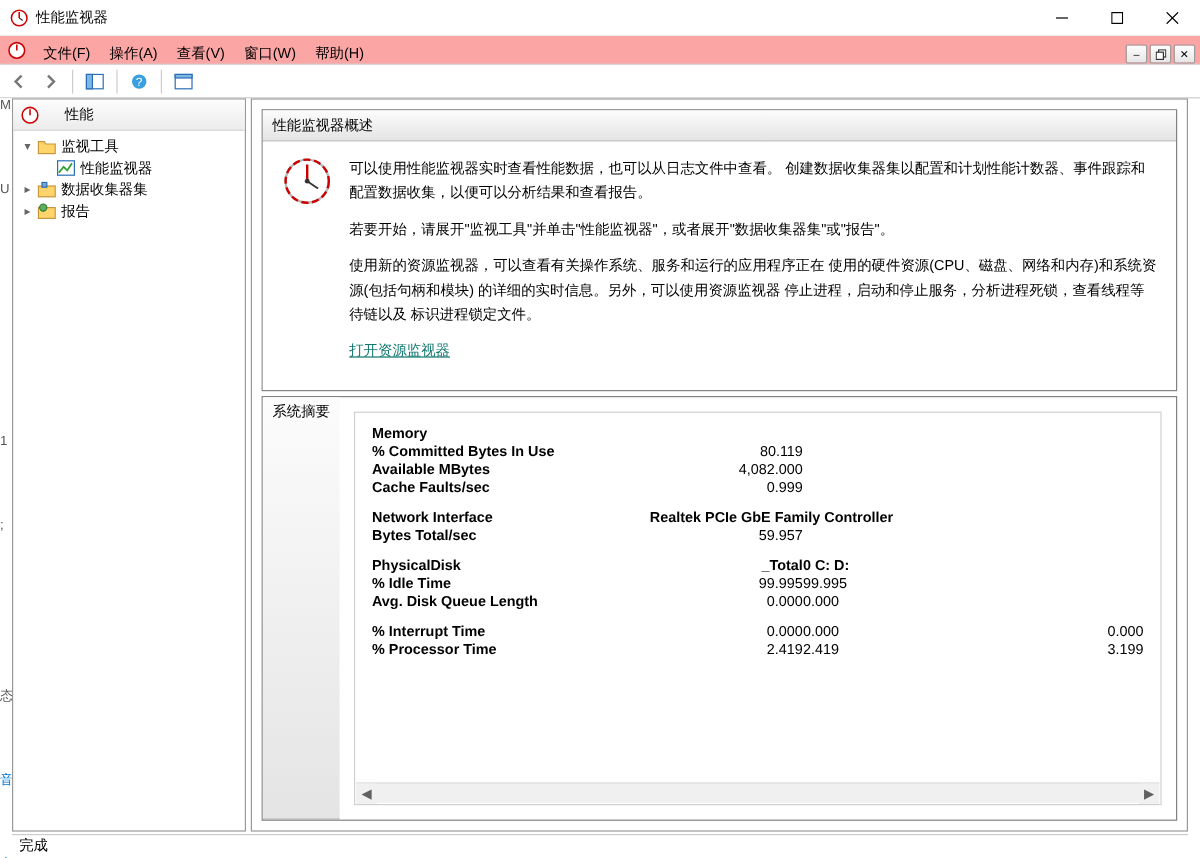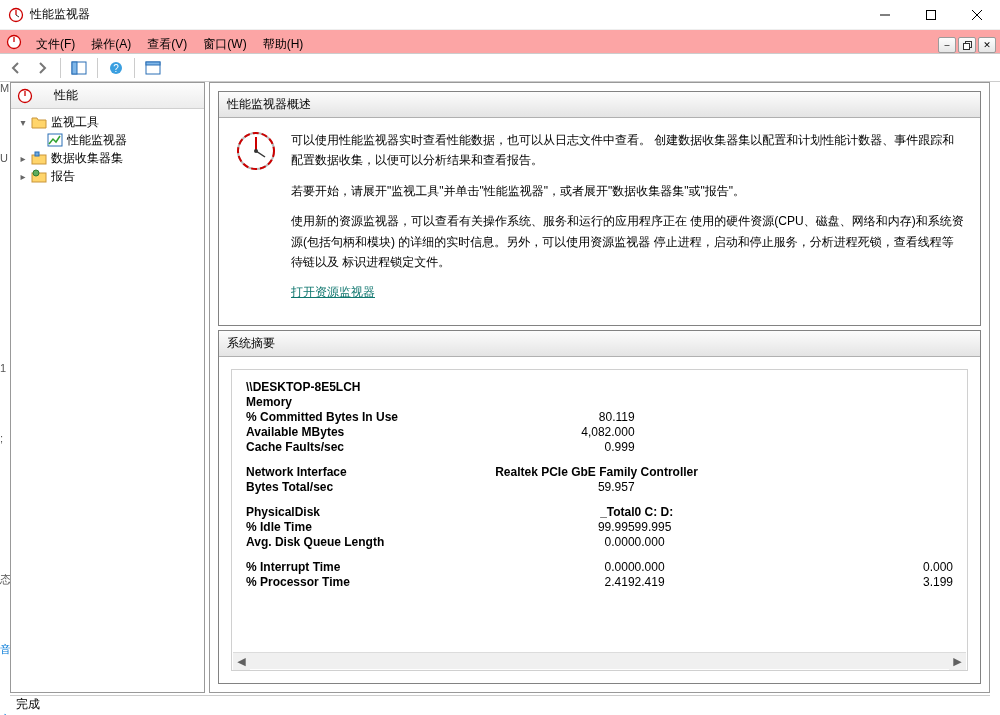--- a/index.html
+++ b/index.html
@@ -38,21 +38,21 @@
 
 .panel { border: 1px solid #828282; }
 .panel-hd { background: linear-gradient(#fcfcfc,#e4e4e4); border-bottom: 1px solid #b0b0b0; padding: 4px 8px; font-size: 12px; }
 .panel-bd { padding: 12px 16px; background: #fff; }
 
 .overview { display: flex; gap: 14px; line-height: 1.7; }
 .ov-icon { width: 42px; height: 42px; flex: 0 0 42px; }
 .ov-text p { margin-bottom: 10px; }
 .ov-text a { color: #0f766e; text-decoration: underline; cursor: pointer; }
 
-.summary-panel { flex: 1; display: flex; flex-direction: column; min-height: 0; }
+.summary-panel { flex: 1; display: flex; flex-direction: row; min-height: 0; }
 .summary-wrap { flex: 1; padding: 12px; display: flex; flex-direction: column; min-height: 0; }
 .summary-inner { flex: 1; border: 1px solid #d0d0d0; padding: 10px 14px 0 14px; font-family: "Segoe UI", Tahoma, sans-serif; position: relative; overflow: hidden; }
 .stats { font-size: 12px; line-height: 1.25; font-family: Tahoma, "Segoe UI", sans-serif; }
 .stats .b { font-weight: bold; }
 .stats table { border-collapse: collapse; }
 .stats td { padding: 0 0; vertical-align: top; white-space: nowrap; }
 .c-lbl { width: 250px; }
 .c-v { width: 140px; text-align: right; }
 .c-v2 { width: 160px; text-align: left; }
 .c-v3 { width: 160px; text-align: right; }
@@ -248,21 +248,20 @@
           <p><a>打开资源监视器</a></p>
         </div>
       </div>
     </div>
 
     <div class="panel summary-panel">
       <div class="panel-hd">系统摘要</div>
       <div class="summary-wrap">
         <div class="summary-inner">
           <div class="stats">
-            <div class="b">\\DESKTOP-8E5LCH</div>
             <table>
               <tbody>
                   <tr>
                     <td class="c-lbl pad1 b">Memory</td>
                     <td class="c-v"></td>
                     <td class="c-v2"></td>
                     <td class="c-v3"></td>
                   </tr>
               <tr>
                     <td class="c-lbl pad2 b">% Committed Bytes In Use</td>

